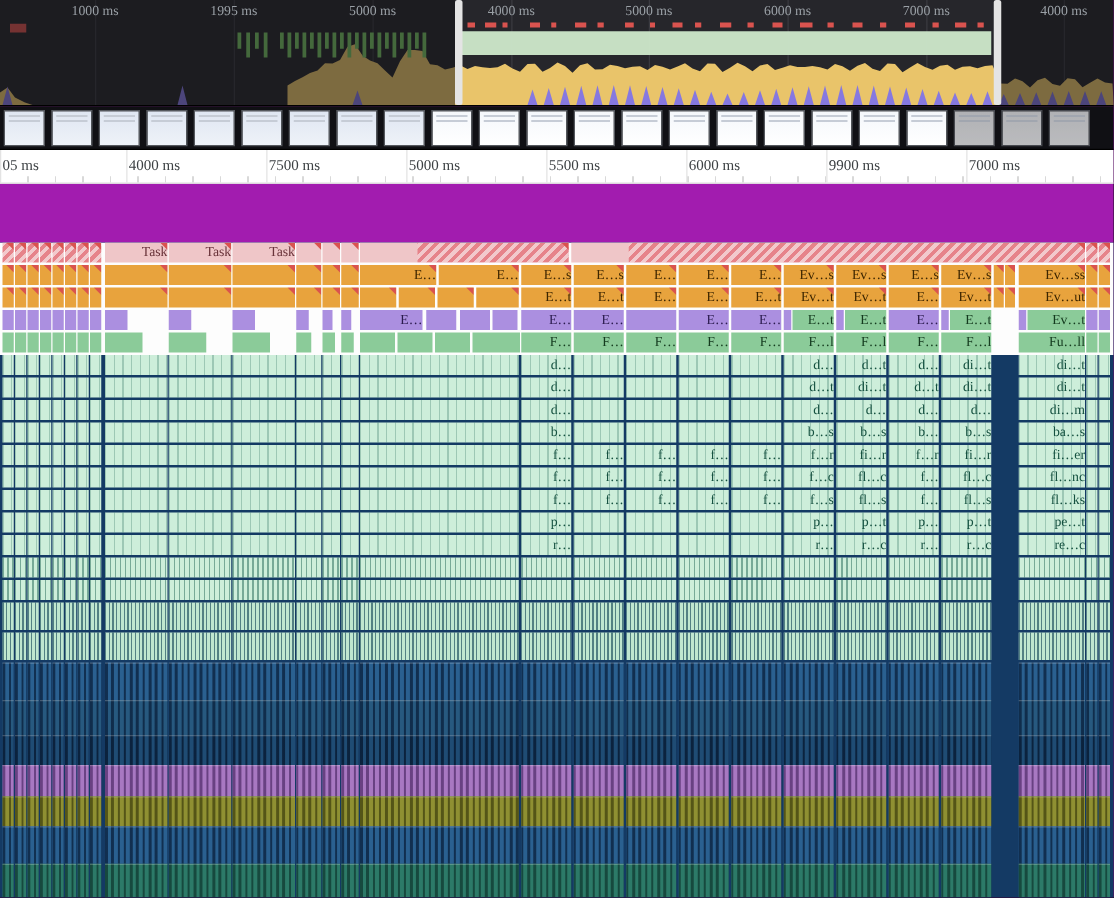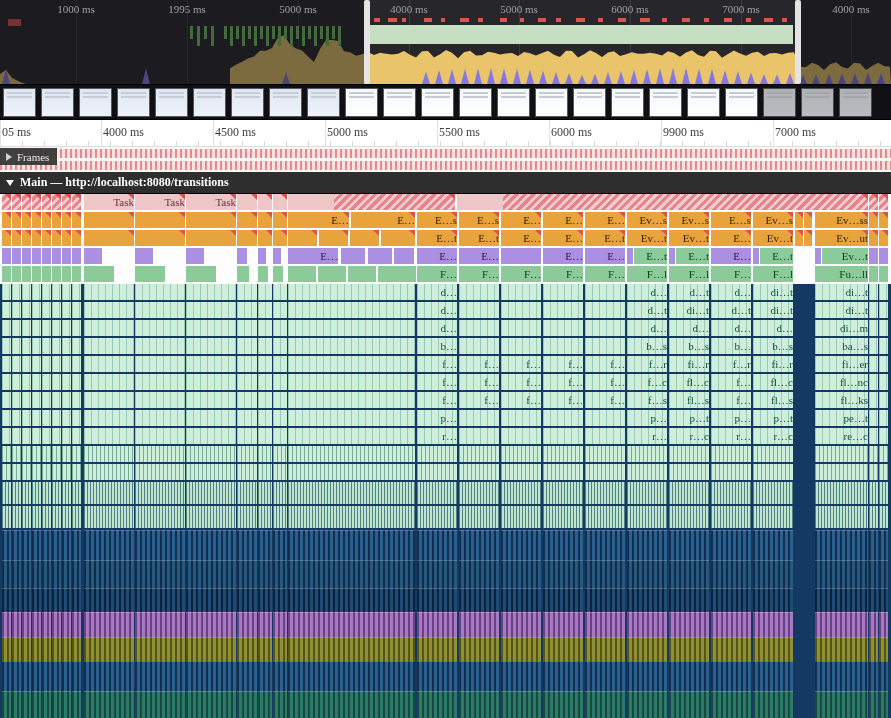--- a/index.html
+++ b/index.html
@@ -176,46 +176,34 @@
       <div class="thumb dim"></div>
     </div>
 
   <div id="ruler">
     <div id="ruler-minor"></div>
   <div class="ruler-tick" style="left: 0px;"></div>
       <div class="ruler-label" style="left: 2px;">05 ms</div>
       <div class="ruler-tick" style="left: 101px;"></div>
       <div class="ruler-label" style="left: 103px;">4000 ms</div>
       <div class="ruler-tick" style="left: 213px;"></div>
-      <div class="ruler-label" style="left: 215px;">4500 ms</div>
+      <div class="ruler-label" style="left: 215px;">7500 ms</div>
       <div class="ruler-tick" style="left: 325px;"></div>
       <div class="ruler-label" style="left: 327px;">5000 ms</div>
       <div class="ruler-tick" style="left: 437px;"></div>
       <div class="ruler-label" style="left: 439px;">5500 ms</div>
       <div class="ruler-tick" style="left: 549px;"></div>
       <div class="ruler-label" style="left: 551px;">6000 ms</div>
       <div class="ruler-tick" style="left: 661px;"></div>
       <div class="ruler-label" style="left: 663px;">9900 ms</div>
       <div class="ruler-tick" style="left: 773px;"></div>
       <div class="ruler-label" style="left: 775px;">7000 ms</div>
     </div>
 
-  <div id="frames">
-    <div class="frame-stripe" style="top:2px"></div>
-    <div class="frame-stripe" style="top:14px"></div>
-    <div id="frames-chip">
-      <span class="tri-right"></span>
-      <span>Frames</span>
-    </div>
-  </div>
 
-  <div id="main-header">
-    <span class="tri-down"></span>
-    <span>Main — http://localhost:8080/transitions</span>
-  </div>
 
   <div id="flame">
     <div id="flame-white"></div>
   <div class="bar task tri striped-full" style="left: 2px; top: 0px; width: 9px; height: 16px;"></div>
       <div class="bar task tri striped-full" style="left: 12px; top: 0px; width: 9px; height: 16px;"></div>
       <div class="bar task tri striped-full" style="left: 22px; top: 0px; width: 9px; height: 16px;"></div>
       <div class="bar task tri striped-full" style="left: 32px; top: 0px; width: 9px; height: 16px;"></div>
       <div class="bar task tri striped-full" style="left: 42px; top: 0px; width: 9px; height: 16px;"></div>
       <div class="bar task tri striped-full" style="left: 52px; top: 0px; width: 9px; height: 16px;"></div>
       <div class="bar task tri striped-full" style="left: 62px; top: 0px; width: 9px; height: 16px;"></div>

